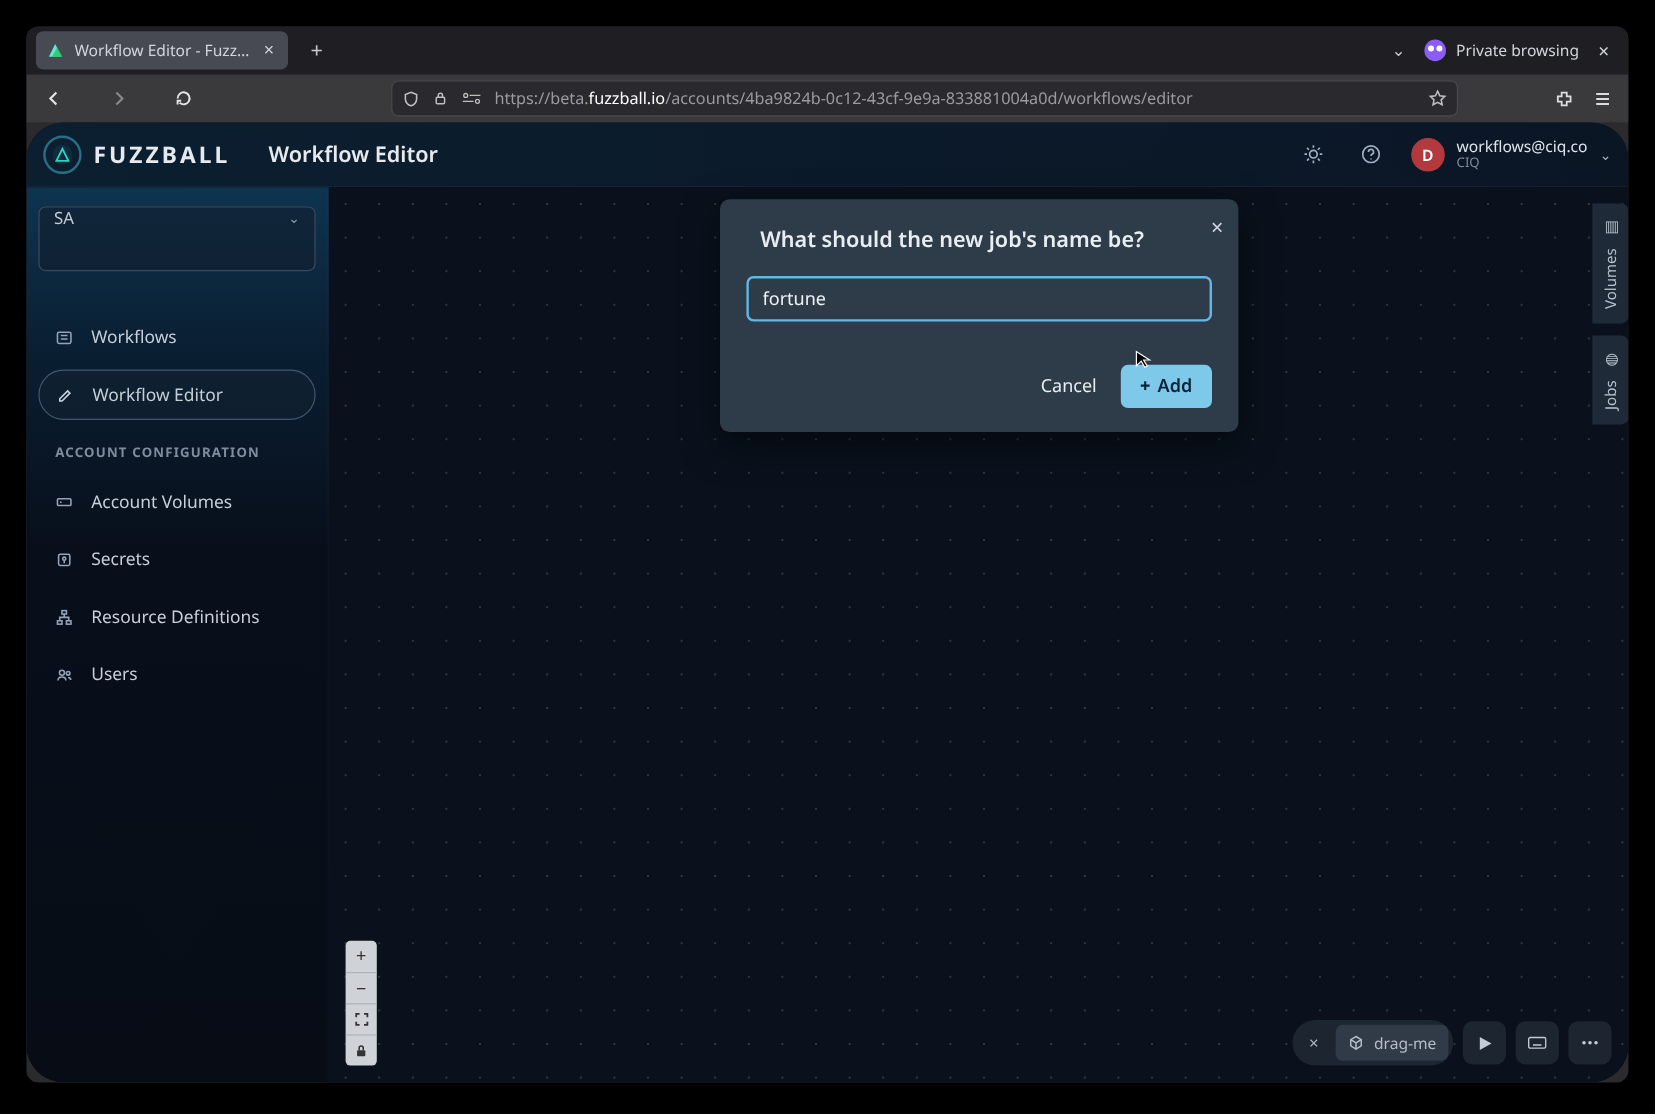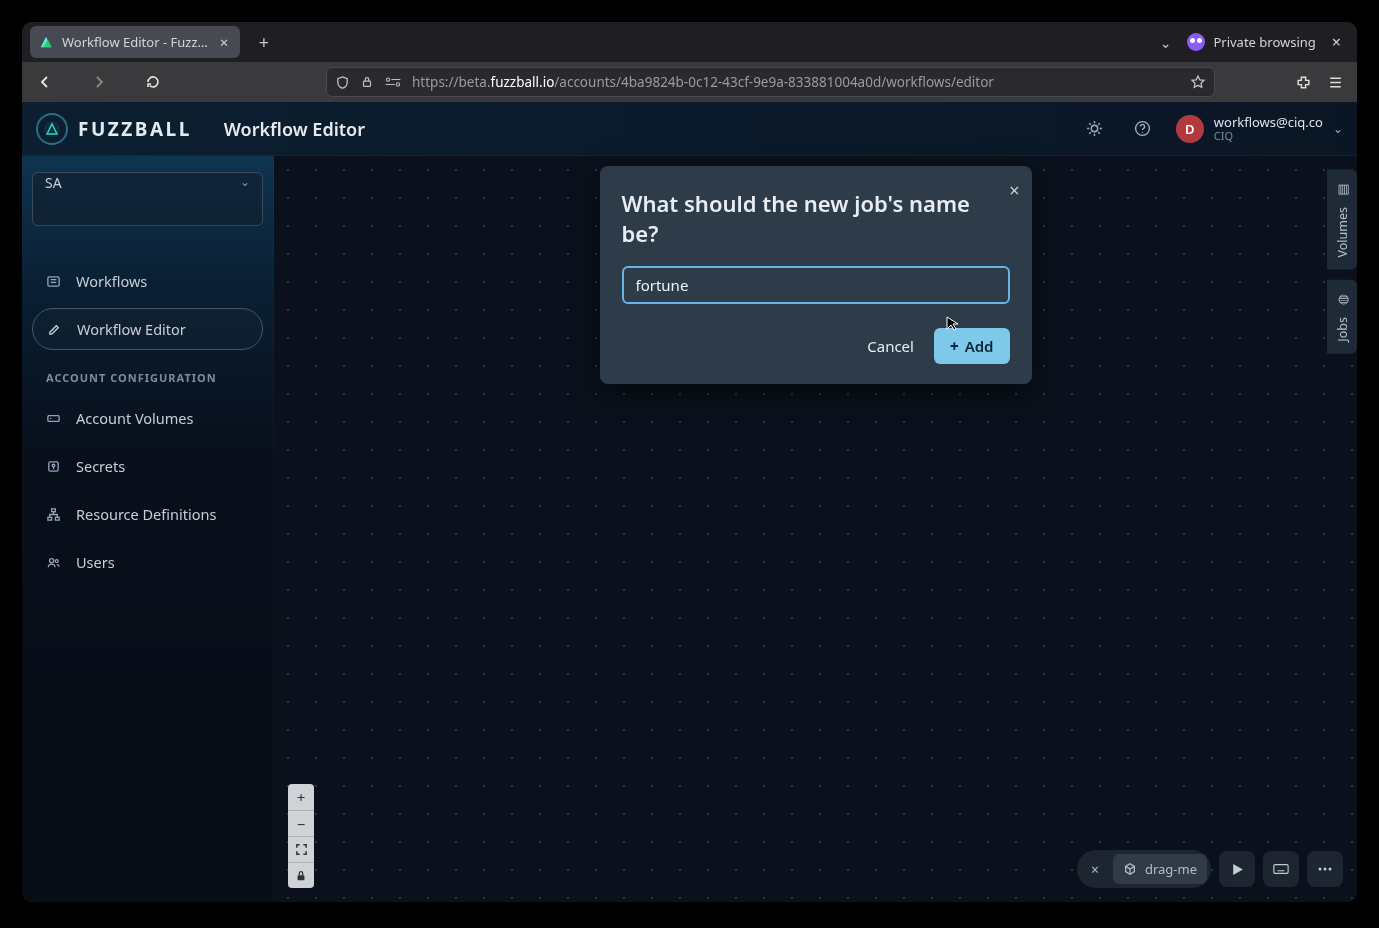--- a/index.html
+++ b/index.html
@@ -42,21 +42,21 @@
   .navbar{height:40px;background:var(--browser-light);display:flex;align-items:center;padding:0 8px;gap:24px;}
   .navbtn{width:30px;height:30px;display:flex;align-items:center;justify-content:center;color:#e5e5e5;font-size:16px;border-radius:4px;cursor:pointer;}
   .navbtn.dim{color:#888;}
   .addr{flex:1;height:30px;background:#2a2a2e;border:1px solid #484850;border-radius:6px;display:flex;align-items:center;padding:0 8px;gap:10px;color:#bfbfbf;font-size:13.5px;overflow:hidden;}
   .addr .icons{display:flex;align-items:center;gap:10px;color:#bfbfbf;}
   .addr .urlhost{color:#fff;}
   .addr .urlrest{color:#9a9aa0;white-space:nowrap;}
   .addr .star{margin-left:auto;color:#bfbfbf;}
   .ext-icon{width:28px;height:28px;display:flex;align-items:center;justify-content:center;color:#ddd;cursor:pointer;}
   
-  .app{flex:1;display:flex;flex-direction:column;background:var(--app-dark);position:relative;overflow:hidden;}
+  .app{flex:1;display:flex;flex-direction:column;background:var(--app-dark);position:relative;overflow:hidden;border-radius:31px;}
   .app-header{height:54px;background:linear-gradient(to right,#0b1f30,#0b1625);display:flex;align-items:center;padding:0 14px;gap:18px;border-bottom:1px solid rgba(255,255,255,0.04);}
   .logo{display:flex;align-items:center;gap:10px;}
   .logo-mark{width:32px;height:32px;border-radius:50%;background:radial-gradient(circle at center,#0d2c3e 40%,transparent 42%);border:2px solid #2b6d84;display:flex;align-items:center;justify-content:center;}
   .logo-mark svg{width:16px;height:16px;}
   .logo-text{font-weight:700;letter-spacing:2.5px;font-size:19px;color:#e5eaf0;}
   .page-title{font-size:18px;font-weight:600;color:#e6e9ee;margin-left:14px;}
   .hdr-right{margin-left:auto;display:flex;align-items:center;gap:18px;}
   .hdr-btn{width:30px;height:30px;display:flex;align-items:center;justify-content:center;color:#9fb0c2;cursor:pointer;font-size:17px;}
   .avatar{width:28px;height:28px;border-radius:50%;background:#b23a3f;color:#fff;display:flex;align-items:center;justify-content:center;font-size:13px;font-weight:600;}
   .user{display:flex;align-items:center;gap:10px;cursor:pointer;}
@@ -82,23 +82,23 @@
   .zoomctl div{height:26px;display:flex;align-items:center;justify-content:center;font-size:15px;color:#333;cursor:pointer;}
   .zoomctl div + div{border-top:1px solid #aeb1b5;}
   .bottom-bar{position:absolute;right:14px;bottom:14px;display:flex;gap:8px;align-items:center;}
   .drag-pill{display:flex;align-items:center;gap:10px;background:#1c2530;padding:4px 4px 4px 10px;border-radius:20px;}
   .drag-x{color:#aeb7c2;font-size:14px;cursor:pointer;padding:0 4px;}
   .drag-chip{background:#313b47;border-radius:6px;padding:6px 10px;display:flex;align-items:center;gap:8px;color:#b5bdc7;font-size:13px;cursor:grab;}
   .sq-btn{width:36px;height:36px;border-radius:8px;background:#1c2530;display:flex;align-items:center;justify-content:center;color:#c3cbd4;cursor:pointer;font-size:15px;}
   
   .modal{position:absolute;top:10px;left:50%;transform:translateX(-50%);width:432px;background:#2e3c4a;border-radius:8px;padding:22px 22px 20px;box-shadow:0 10px 30px rgba(0,0,0,0.5);}
   .modal .close{position:absolute;top:12px;right:12px;color:#cdd4dc;cursor:pointer;font-size:18px;}
-  .modal-title{font-size:22px;font-weight:600;color:#e8edf3;margin:0 0 18px;}
+  .modal-title{font-size:18px;font-weight:600;color:#e8edf3;margin:0 12px 18px;}
   .modal input{width:100%;height:38px;background:#2e3c4a;border:2px solid #62b6e8;border-radius:6px;padding:0 12px;color:#eef2f6;font-size:15px;outline:none;}
-  .modal-actions{display:flex;justify-content:flex-end;gap:10px;margin-top:24px;align-items:center;}
+  .modal-actions{display:flex;justify-content:flex-end;gap:10px;margin-top:36px;align-items:center;}
   .btn-cancel{background:transparent;border:none;color:#e8edf3;font-size:15px;padding:8px 10px;cursor:pointer;}
   .btn-add{background:#7ec8ea;color:#0c2338;border:none;border-radius:6px;padding:8px 16px;font-size:15px;font-weight:600;display:flex;align-items:center;gap:6px;cursor:pointer;position:relative;}
   .cursor-img{position:absolute;top:-14px;left:10px;font-size:15px;pointer-events:none;}
   svg{display:block;}
 </style>
 </head>
 <body>
 
 <div class="viewport">
   <div class="browser">

